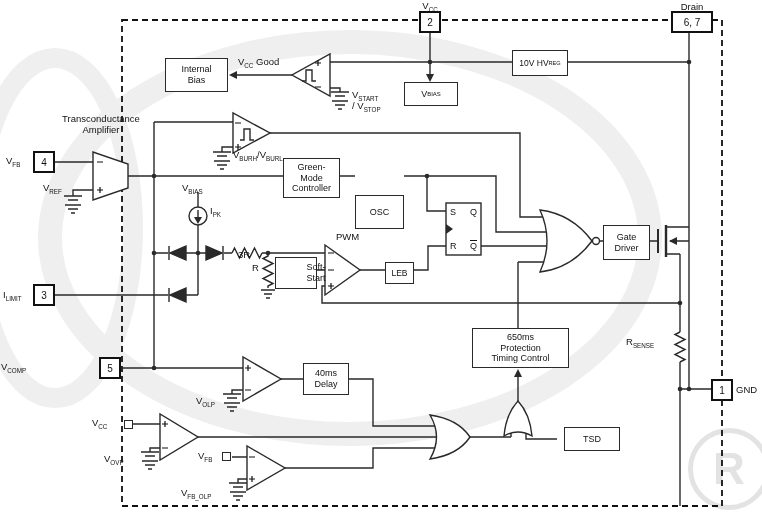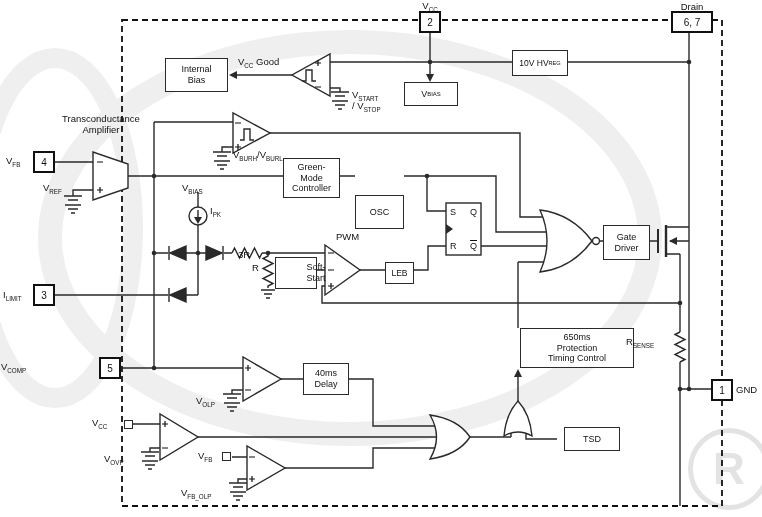--- a/index.html
+++ b/index.html
@@ -209,21 +209,21 @@
 
   <div class="blk" style="left:512px;top:50px;width:56px;height:26px;font-size:8.5px;">10V HV<sub>REG</sub></div>
   <div class="blk" style="left:404px;top:82px;width:54px;height:24px;">V<sub>BIAS</sub></div>
   <div class="blk" style="left:165px;top:58px;width:63px;height:34px;">Internal<br>Bias</div>
   <div class="blk" style="left:283px;top:158px;width:57px;height:40px;">Green-<br>Mode<br>Controller</div>
   <div class="blk" style="left:355px;top:163px;width:49px;height:34px;margin-top:32px;">OSC</div>
   <div class="blk" style="left:275px;top:257px;width:42px;height:32px;padding-left:40px;">Soft-<br>Start</div>
   <div class="blk" style="left:385px;top:262px;width:29px;height:22px;font-size:8.5px;">LEB</div>
   <div class="blk" style="left:603px;top:225px;width:47px;height:35px;">Gate<br>Driver</div>
   <div class="blk" style="left:303px;top:363px;width:46px;height:32px;">40ms<br>Delay</div>
-  <div class="blk" style="left:472px;top:328px;width:114px;height:40px;margin-left:48px;">650ms<br>Protection<br>Timing Control</div>
+  <div class="blk" style="left:472px;top:328px;width:97px;height:40px;">650ms<br>Protection<br>Timing Control</div>
   <div class="blk" style="left:564px;top:427px;width:56px;height:24px;">TSD</div>
 
   <div style="position:absolute;left:446px;top:203px;width:35px;height:52px;z-index:2;">
     <div class="clk-tri"></div>
     <span class="ff-lbl" style="left:4px;top:4px;">S</span>
     <span class="ff-lbl" style="right:4px;top:4px;">Q</span>
     <span class="ff-lbl" style="left:4px;bottom:4px;">R</span>
     <span class="ff-lbl qbar" style="right:4px;bottom:4px;">Q</span>
   </div>
 

